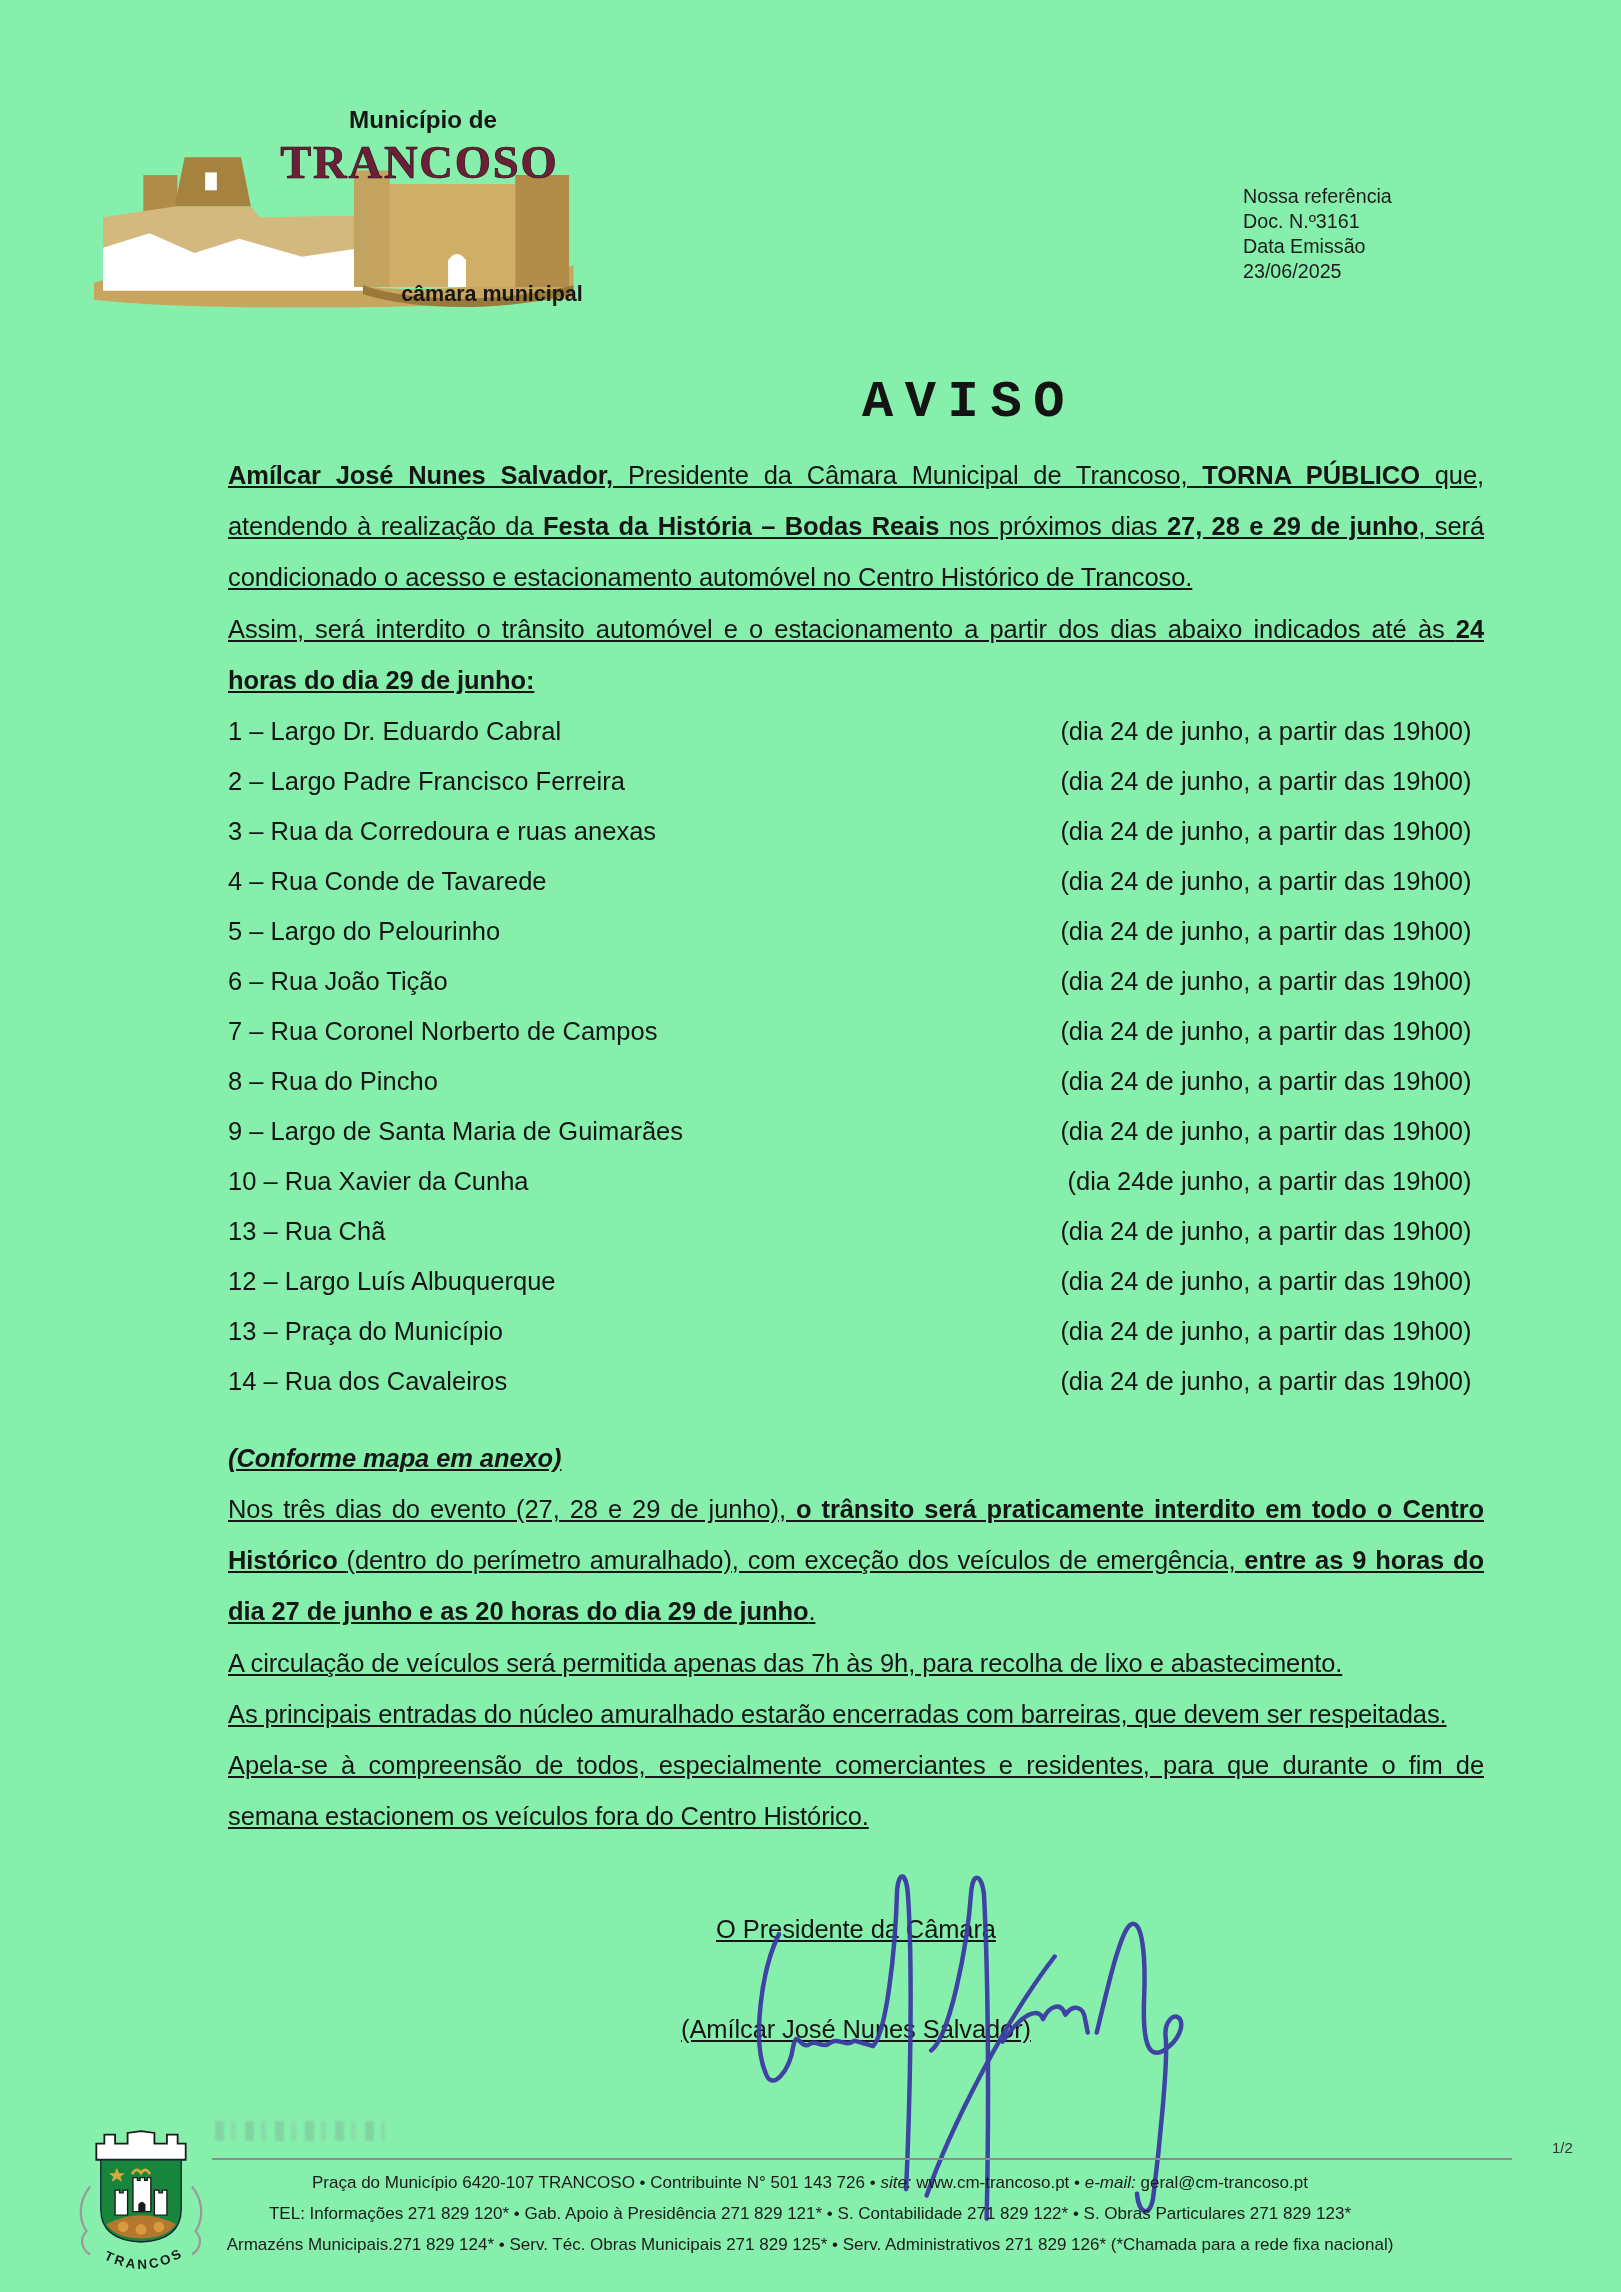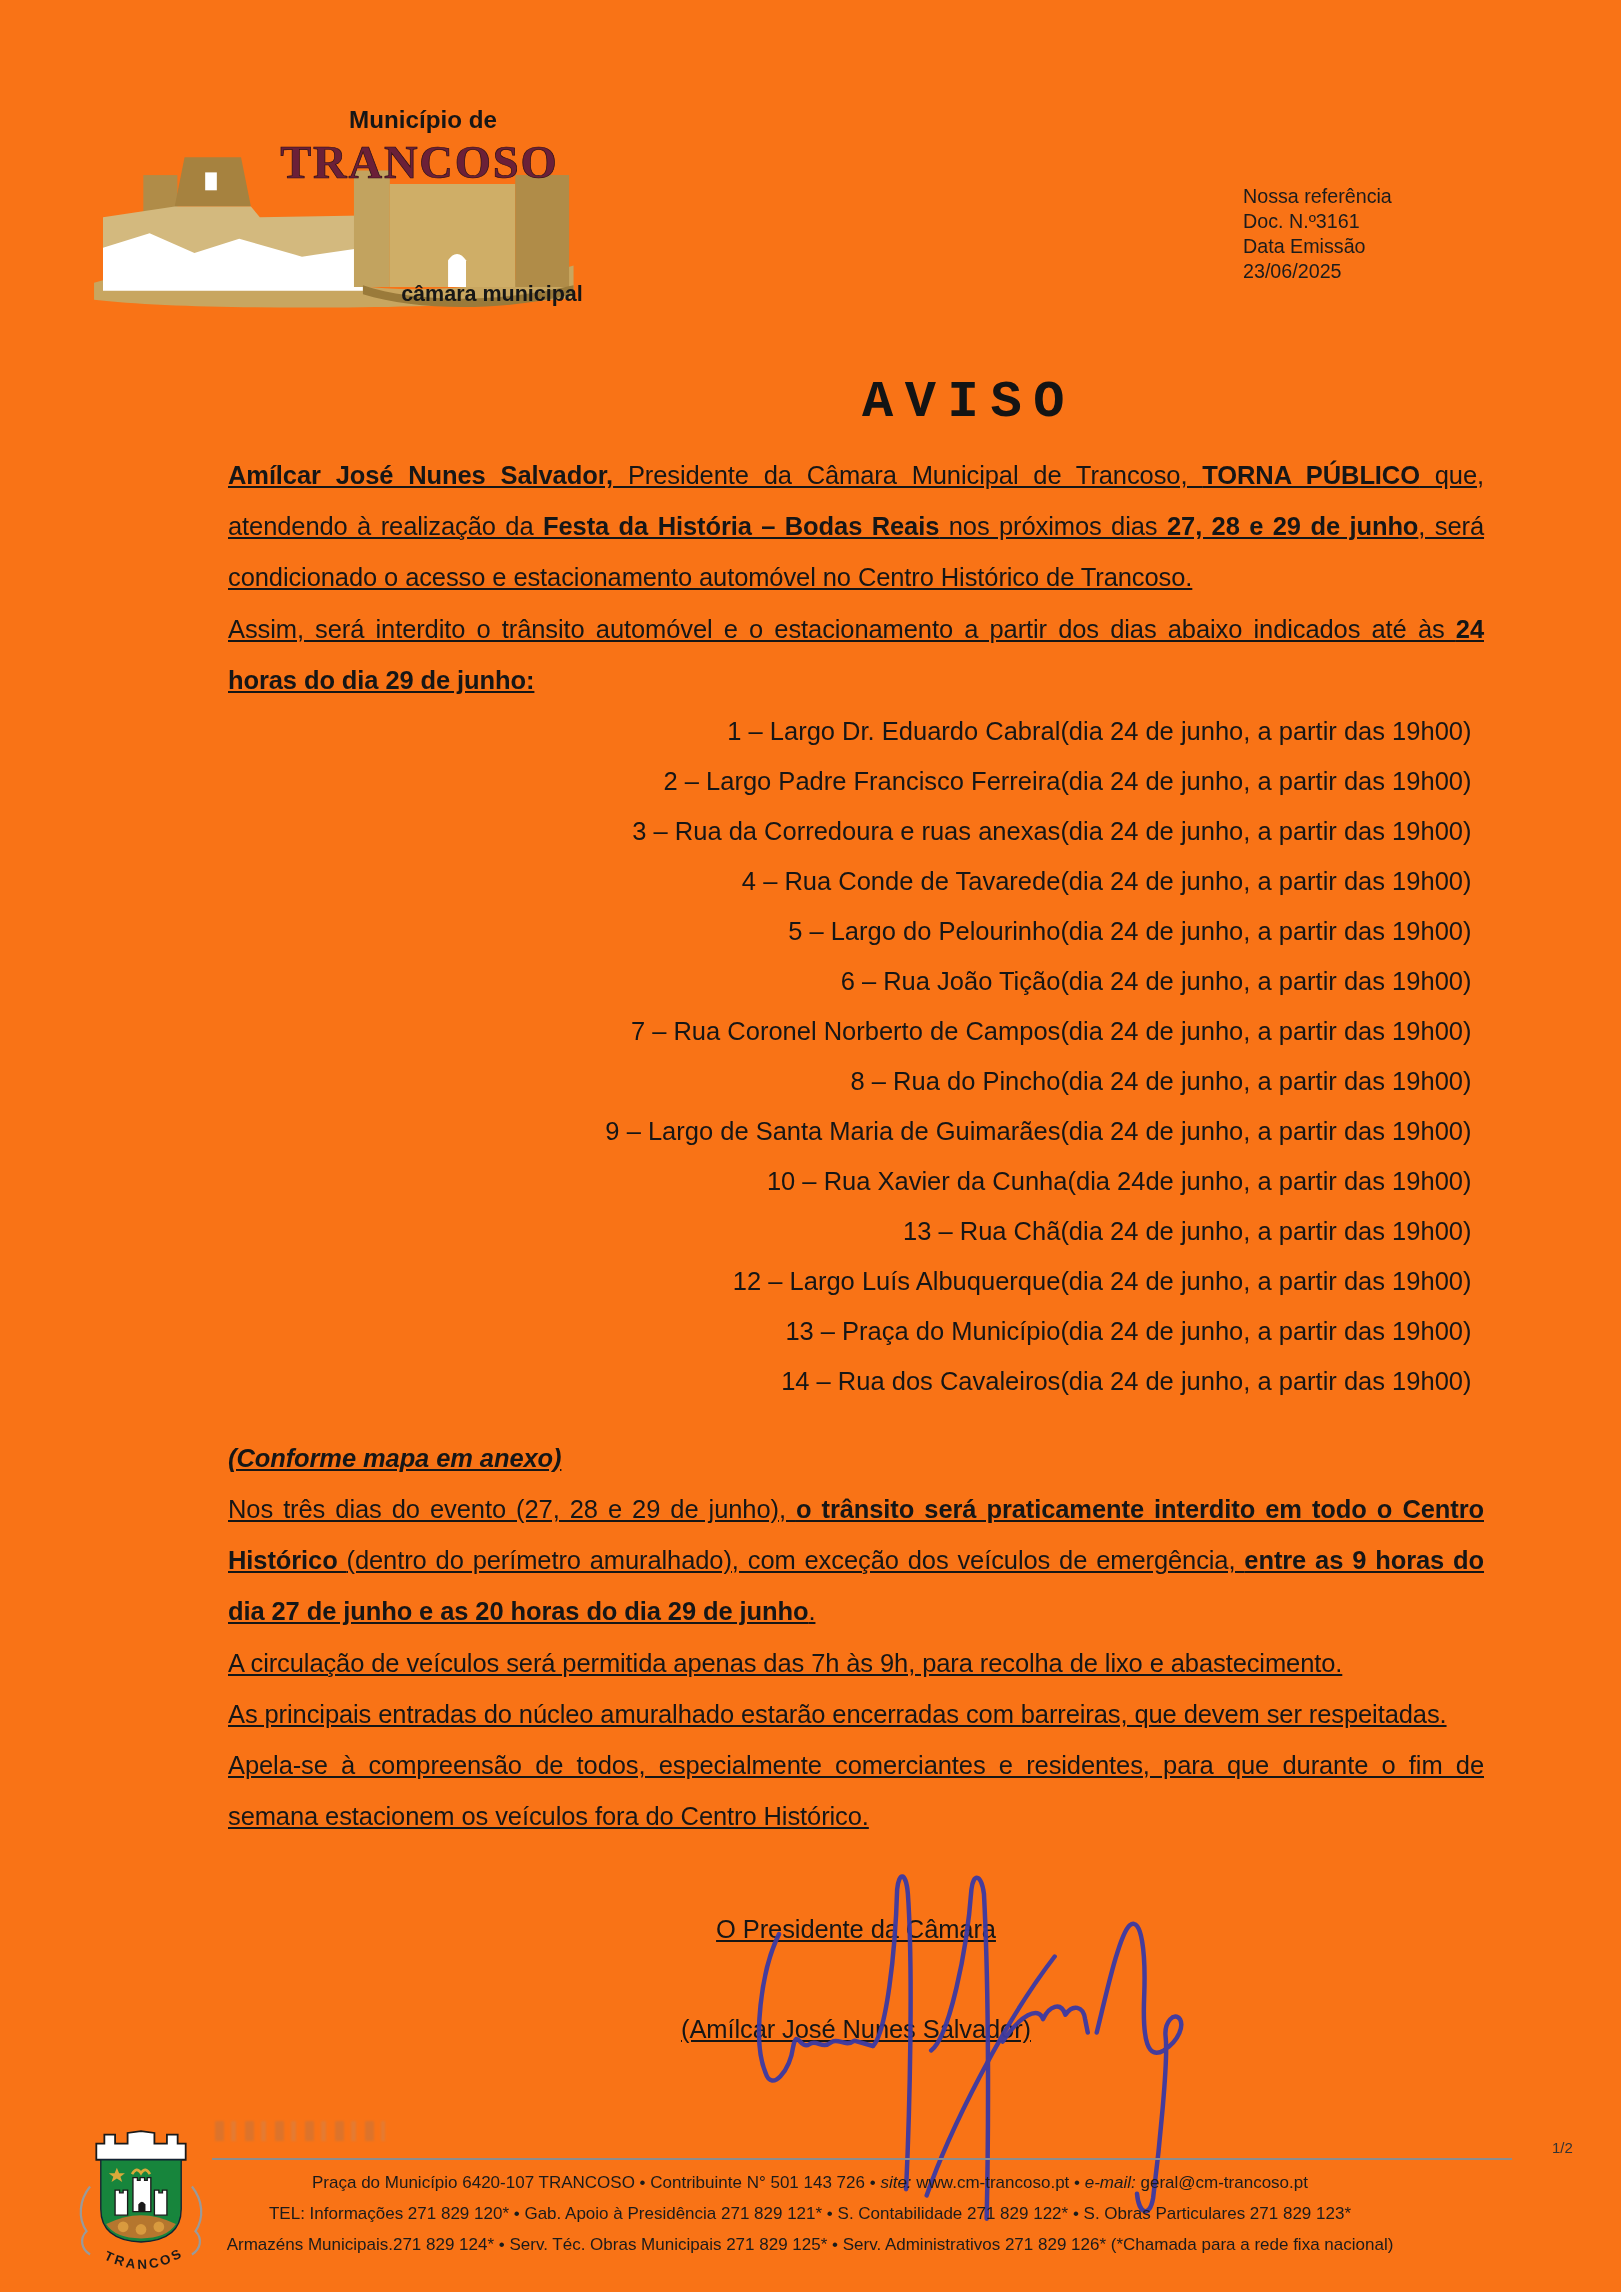--- a/index.html
+++ b/index.html
@@ -1,16 +1,16 @@
 <!DOCTYPE html>
 <html style="font-size:14.3px"><head>
 <meta charset="utf-8">
 <style>
   html,body{margin:0;padding:0;background:#ffffff;}
-  .page{position:relative;width:1621px;height:2293px;background:#f97316;overflow:hidden;
+  .page{position:relative;width:1621px;height:2293px;background:#86efac;overflow:hidden;
         font-family:"Liberation Sans",sans-serif;color:#151515;}
 
   
   .logo{position:absolute;left:94px;top:72px;width:502px;height:242px;}
 
   
   .refblock{position:absolute;left:1243px;top:184px;font-size:19.7px;line-height:25px;color:#1c1c1c;}
 
   
   .title{position:absolute;left:862px;top:373px;font-family:"Liberation Mono",monospace;
@@ -25,21 +25,21 @@
   .p3{top:1484px;}
   .p4{top:1638px;text-align:left;}
   .p5{top:1689px;text-align:left;}
   .p6{top:1740px;}
   .dateline{top:1842px;text-align:left;}
   .role{top:1904px;text-align:center;}
   .signame{top:2004px;text-align:center;}
 
   
   .rlist{position:absolute;left:228px;top:706px;width:1256px;}
-  .rlist .row{display:flex;justify-content:flex-end;align-items:center;height:50px;
+  .rlist .row{display:flex;justify-content:space-between;align-items:center;height:50px;
               font-size:25.5px;color:#161616;}
   .rlist .sched{padding-right:12.5px;white-space:nowrap;}
 
   
   .sig{position:absolute;left:716px;top:1867px;width:484px;height:358px;pointer-events:none;}
 
   
   .pagenum{position:absolute;left:1552px;top:2128px;font-size:15px;color:#333;margin-top:11px;}
   .faint-stamp{position:absolute;left:215px;top:2121px;width:170px;height:19.7px;opacity:.22;filter:blur(0.9px);
       background:repeating-linear-gradient(90deg,#777 0 9px,transparent 9px 16px,#999 16px 21.5px,transparent 21.5px 30px);}

